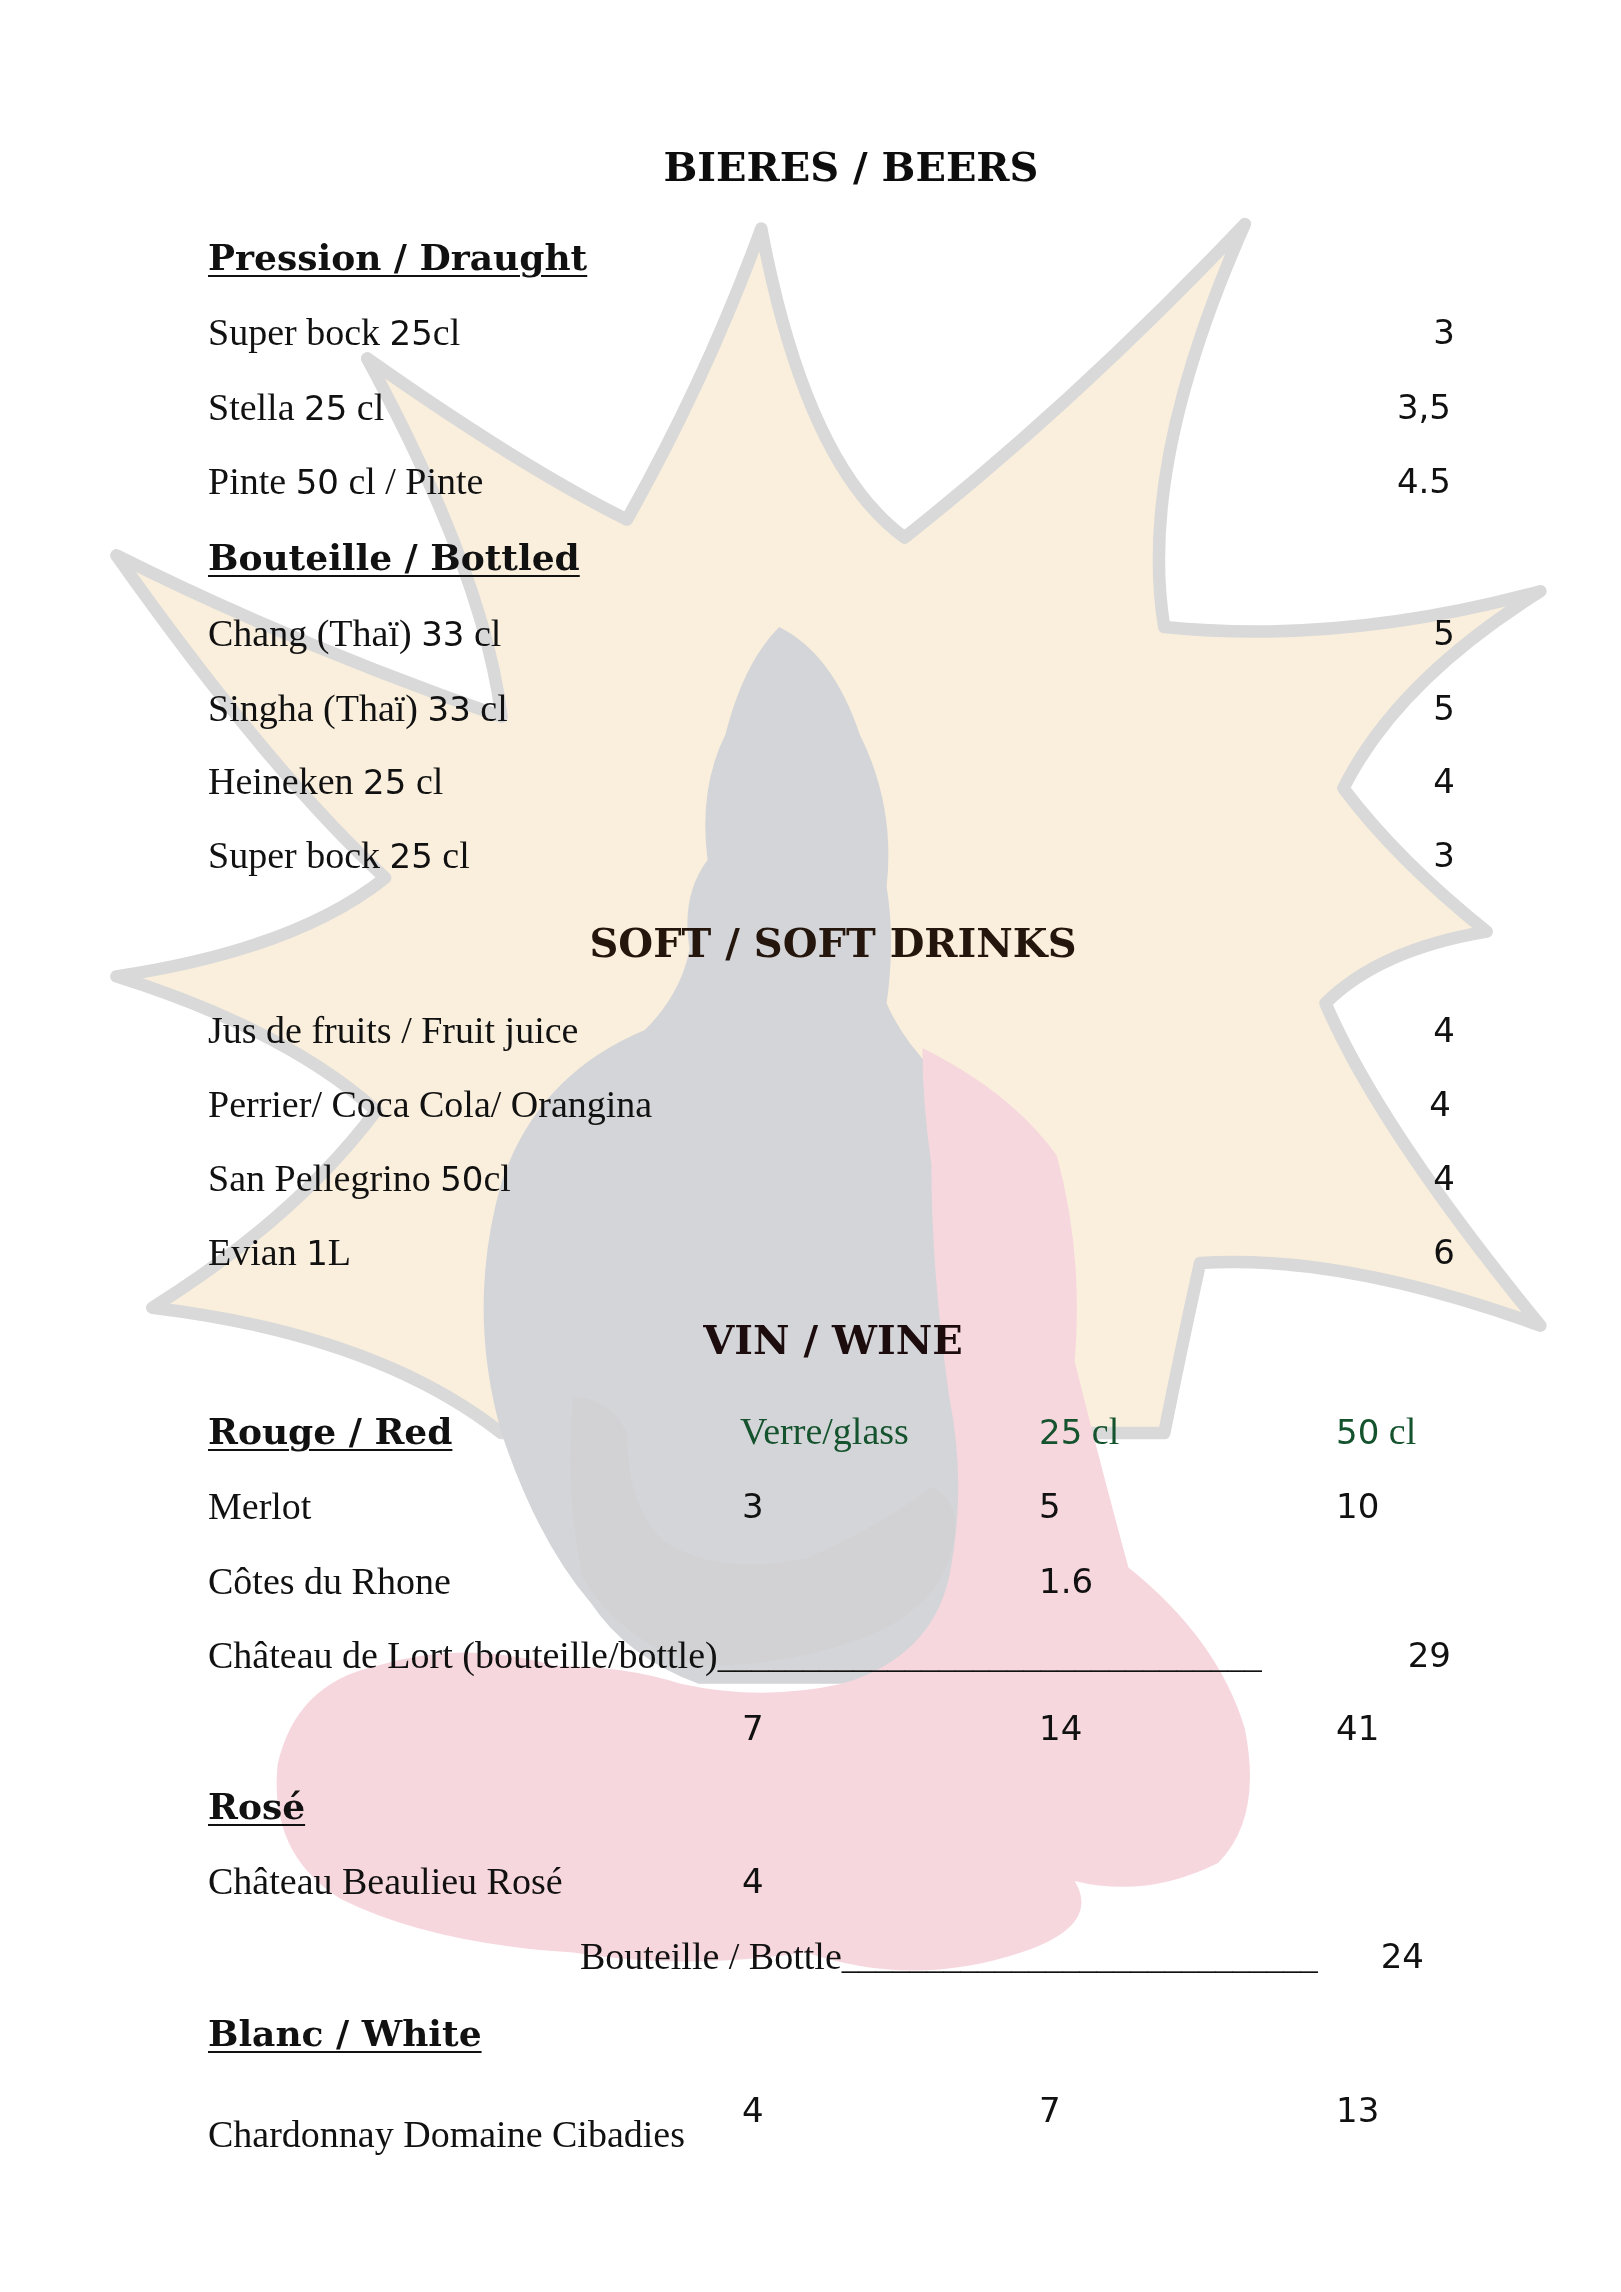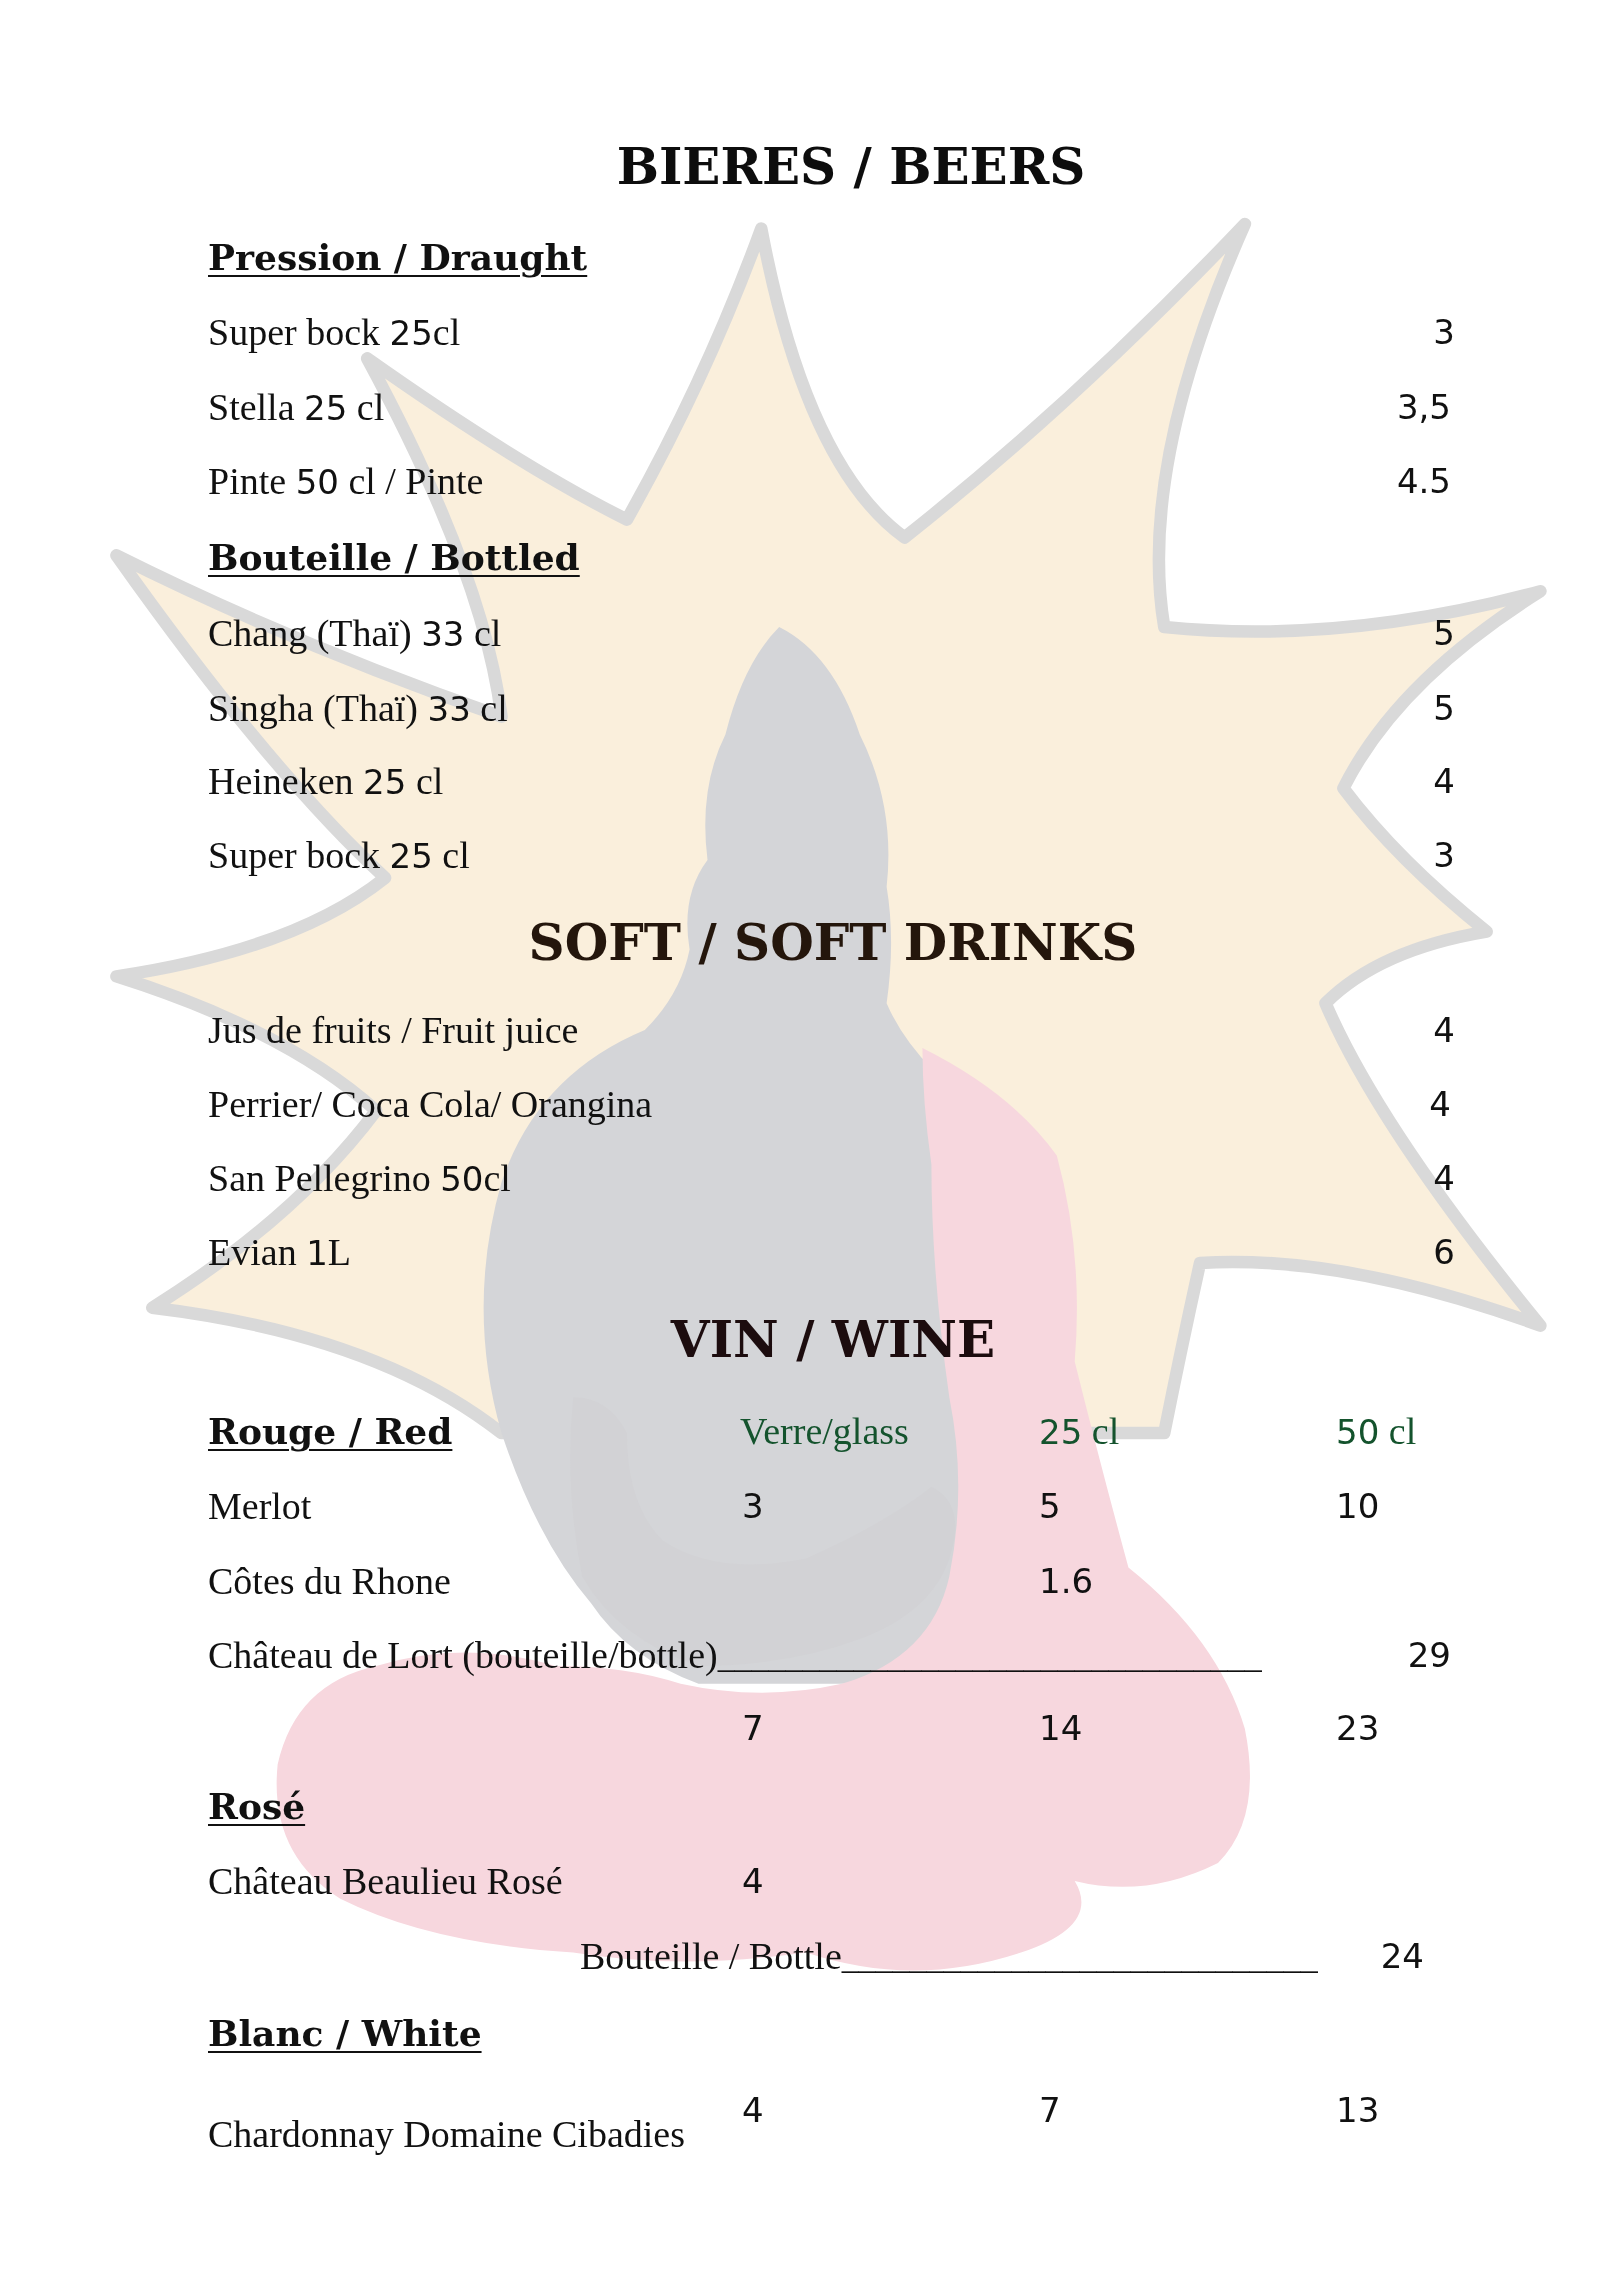--- a/index.html
+++ b/index.html
@@ -1,20 +1,20 @@
 <!DOCTYPE html>
 <html style="font-size:14.3px"><head>
 <meta charset="utf-8">
 <style>
   html, body { margin: 0; padding: 0; background: #ffffff; }
   body { width: 1621px; height: 2293px; position: relative; overflow: hidden;
          font-family: "DejaVu Serif", "Liberation Serif", serif; color: #111; }
   .bg { position: absolute; left: 0; top: 0; width: 1621px; height: 2293px; z-index: 0; }
   .txt { position: absolute; z-index: 1; white-space: nowrap; }
-  .title { font-family: "DejaVu Serif", serif; font-weight: bold; font-size: 50px;
+  .title { font-family: "DejaVu Serif", serif; font-weight: bold; font-size: 40px;
            letter-spacing: 0px; transform: translate(-50%, -50%); color: #0d0d0d; }
   .title.soft { color: #24160c; }
   .title.wine { color: #1c0c0e; }
   .sub { font-weight: bold; font-size: 36px; text-decoration: underline; text-decoration-thickness: 1.8px;
          text-underline-offset: 4.5px; transform: translateY(-50%); color: #111; }
   .item { font-family: "Liberation Serif", serif; font-size: 38px; transform: translateY(-50%); color: #111; }
   .item .num { font-family: "DejaVu Sans", sans-serif; font-size: 34px; }
   .price { font-family: "DejaVu Sans", sans-serif; font-size: 34px; transform: translate(-100%, -50%); color: #111; }
   .col { font-family: "DejaVu Sans", sans-serif; font-size: 34px; transform: translateY(-50%); color: #111; }
   .colhead { font-family: "Liberation Serif", serif; font-size: 38px; transform: translateY(-50%); color: #14532d; }
@@ -111,21 +111,21 @@
 <div class="txt col" style="left:1336px; top:1506px;">10</div>
 
 <div class="txt item" style="left:208px; top:1581px;">Côtes du Rhone</div>
 <div class="txt col" style="left:1039px; top:1581px;">1.6</div>
 
 <div class="txt item" style="left:208px; top:1655px;"><span>Château de Lort (bouteille/bottle)</span><span class="leader">________________________________</span></div>
 <div class="txt price" style="left:1451px; top:1655px;">29</div>
 
 <div class="txt col" style="left:742px; top:1728px;">7</div>
 <div class="txt col" style="left:1039px; top:1728px;">14</div>
-<div class="txt col" style="left:1336px; top:1728px;">23</div>
+<div class="txt col" style="left:1336px; top:1728px;">41</div>
 
 <div class="txt sub" style="left:208px; top:1806px;">Rosé</div>
 
 <div class="txt item" style="left:208px; top:1881px;">Château Beaulieu Rosé</div>
 <div class="txt col" style="left:742px; top:1881px;">4</div>
 
 <div class="txt item" style="left:542px; top:1956px;margin-left:38px;"><span>Bouteille / Bottle</span><span class="leader">____________________________</span></div>
 <div class="txt price" style="left:1424px; top:1956px;">24</div>
 
 <div class="txt sub" style="left:208px; top:2033px;">Blanc / White</div>

